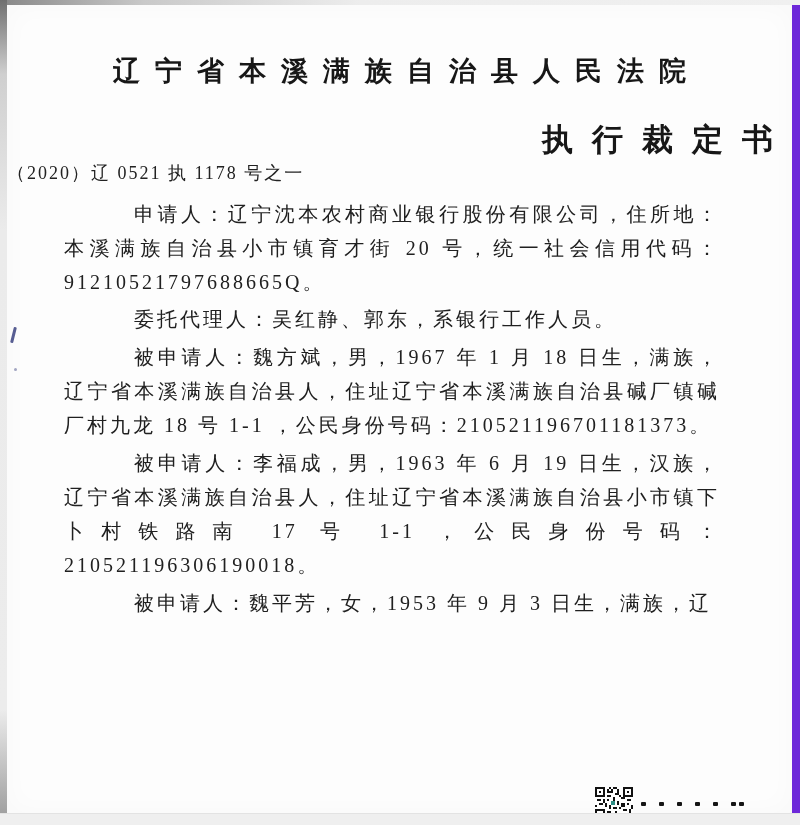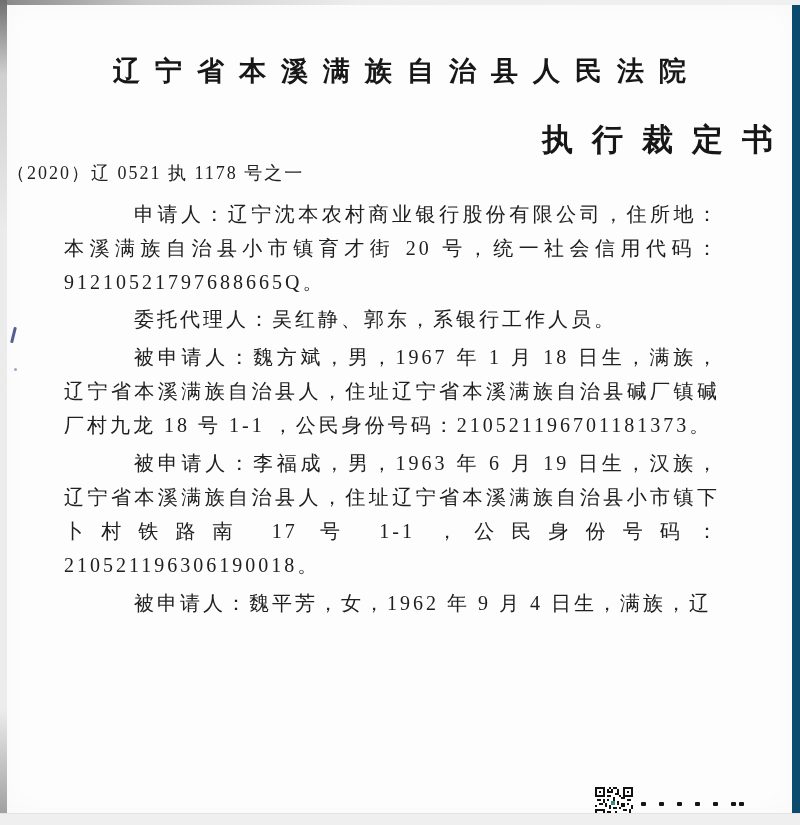--- a/index.html
+++ b/index.html
@@ -8,21 +8,21 @@
     width: 800px;
     height: 825px;
     overflow: hidden;
     background: #f0f0f0;
     font-family: "Liberation Serif", "DejaVu Serif", serif;
   }
   .scan-frame {
     position: relative;
     width: 800px;
     height: 825px;
-    background: #0c4a6e;
+    background: #6d28d9;
   }
   .page {
     position: absolute;
     left: 7px;
     top: 5px;
     width: 785px;
     height: 809px;
     background: #fdfdfd;
     box-shadow: inset 0 0 28px rgba(0,0,0,0.025);
     color: #1f1f1f;
@@ -143,21 +143,21 @@
 
     <div class="doc-title">执行裁定书</div>
 
     <div class="case-number">（2020）辽 0521 执 1178 号之一</div>
 
     <div class="body-text">
       <p>申请人：辽宁沈本农村商业银行股份有限公司，住所地：本溪满族自治县小市镇育才街 20 号，统一社会信用代码：91210521797688665Q。</p>
       <p>委托代理人：吴红静、郭东，系银行工作人员。</p>
       <p class="resp">被申请人：魏方斌，男，1967 年 1 月 18 日生，满族，辽宁省本溪满族自治县人，住址辽宁省本溪满族自治县碱厂镇碱厂村九龙 18 号 1-1 ，公民身份号码：210521196701181373。</p>
       <p class="resp">被申请人：李福成，男，1963 年 6 月 19 日生，汉族，辽宁省本溪满族自治县人，住址辽宁省本溪满族自治县小市镇下卜村铁路南 17 号 1-1 ，公民身份号码：210521196306190018。</p>
-      <p class="resp">被申请人：魏平芳，女，1962 年 9 月 4 日生，满族，辽</p>
+      <p class="resp">被申请人：魏平芳，女，1953 年 9 月 3 日生，满族，辽</p>
     </div>
 
     <div class="ink-stroke"></div>
     <div class="ink-dot"></div>
 
     <svg class="qr" width="38" height="33" viewBox="0 0 19 16" shape-rendering="crispEdges">
       <rect x="0" y="0" width="19" height="16" fill="#ffffff"></rect>
 
       <rect x="0" y="0" width="5" height="5" fill="#121212"></rect>
       <rect x="1" y="1" width="3" height="3" fill="#ffffff"></rect>

